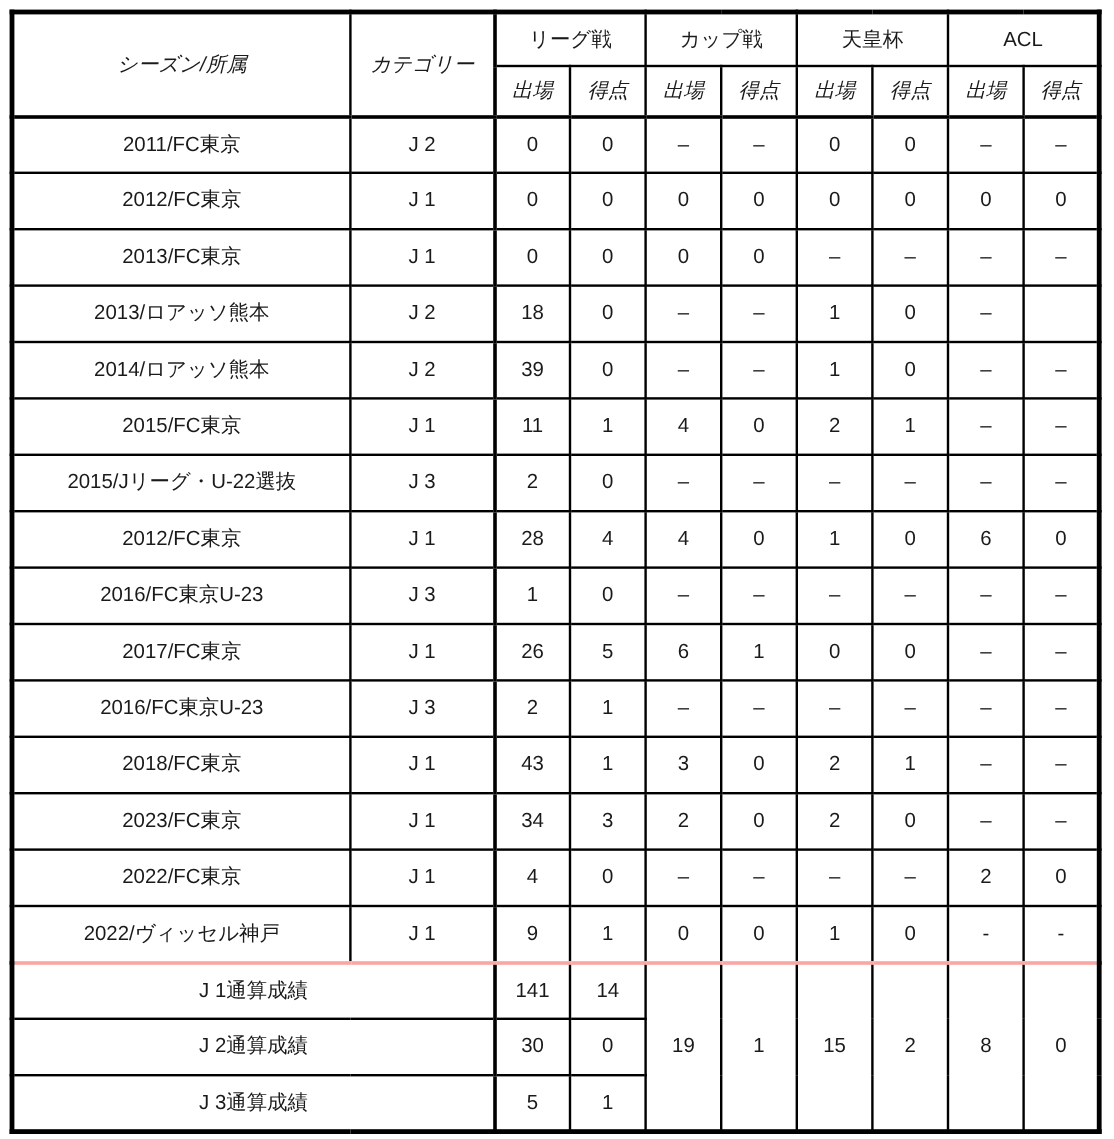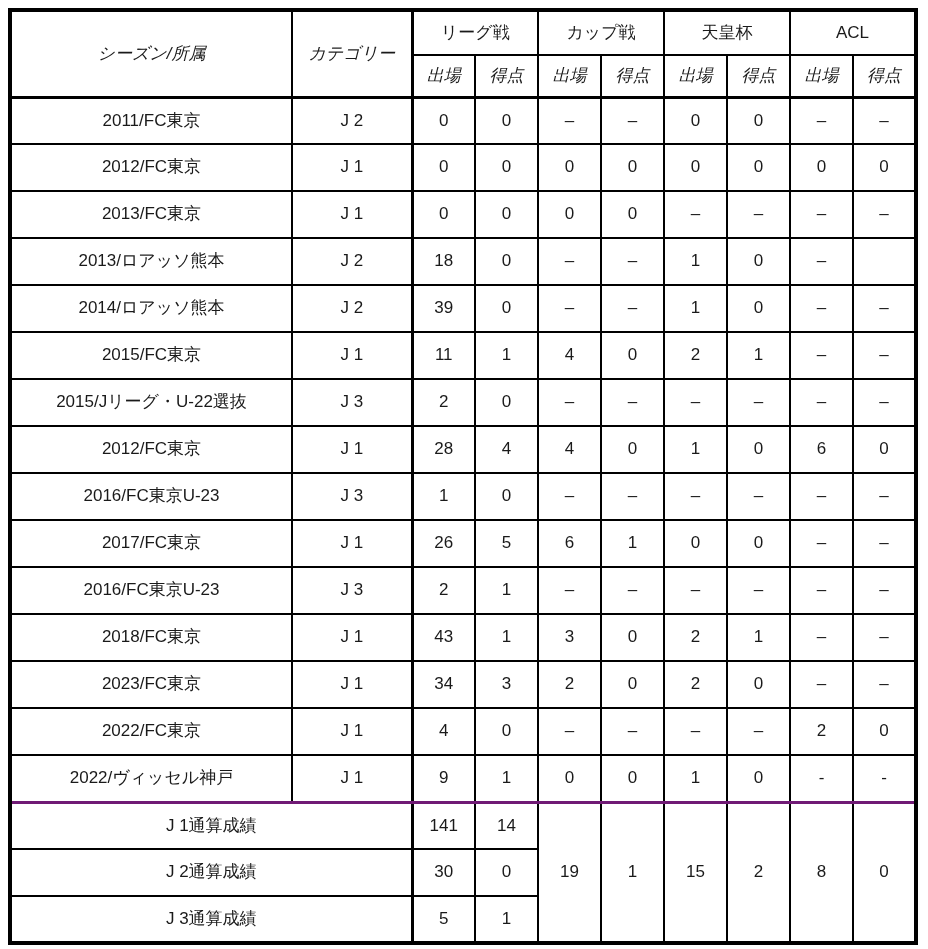--- a/index.html
+++ b/index.html
@@ -43,21 +43,21 @@
   col.c-stat     { width: 63px; }
   
   thead tr.group-row { height: 45px; }
   thead tr.sub-row   { height: 42px; }
   tbody tr           { height: 47px; }
   tfoot tr           { height: 47px; }
   
   .thick-left  { border-left: 3px solid #000000 !important; margin-left: 14px; }
   thead tr.sub-row th,
   thead th[rowspan] { border-bottom: 3px solid #000000; font-style: italic; }
-  tbody tr.last-body td { border-bottom: 3px solid #701a75; }
+  tbody tr.last-body td { border-bottom: 3px solid #fca5a5; }
 </style>
 </head>
 <body>
 
 <div class="page">
   <table class="career">
     <colgroup>
       <col class="c-season">
       <col class="c-category">
       <col class="c-stat">

